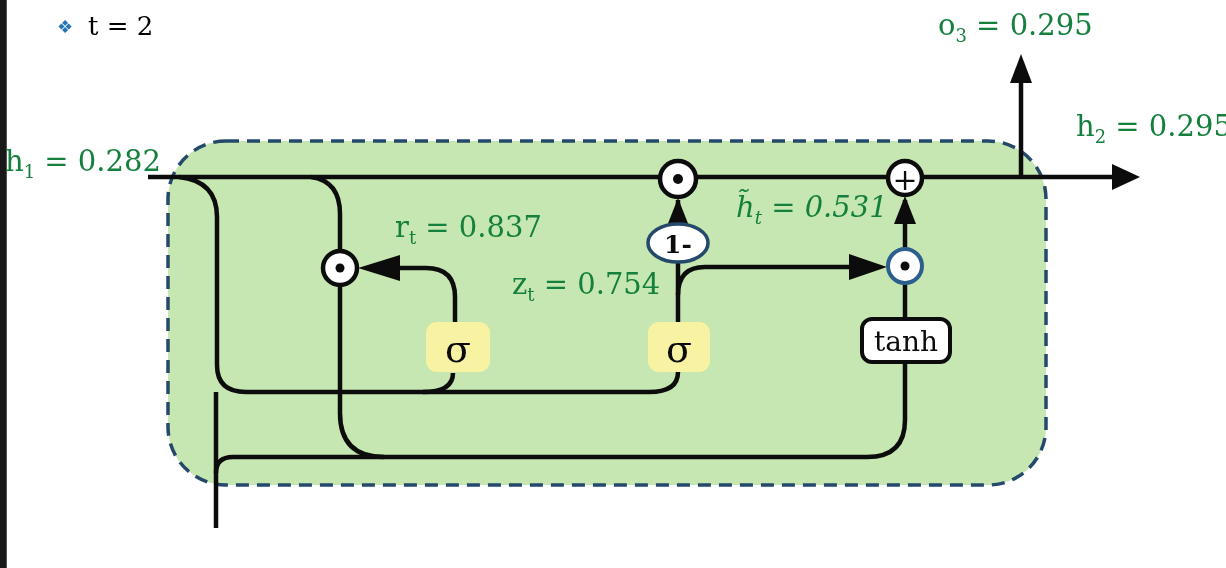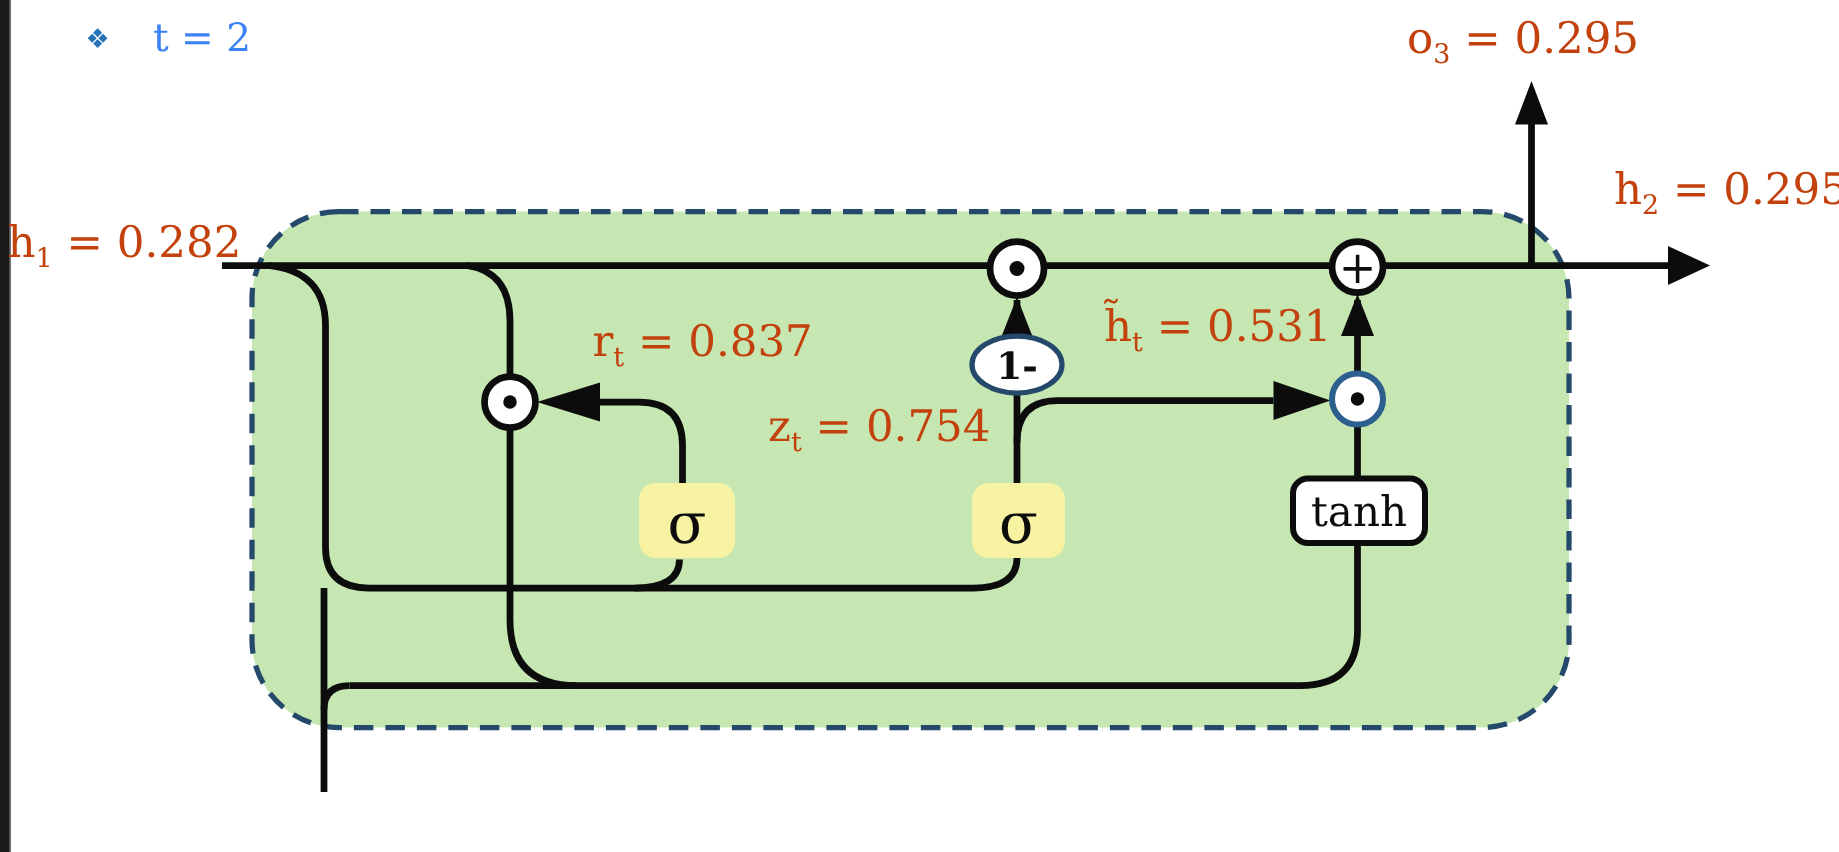--- a/index.html
+++ b/index.html
@@ -7,31 +7,31 @@
     position:relative; width:1226px; height:568px;
     background:#ffffff; overflow:hidden;
     font-family:"DejaVu Serif", serif; color:#0c0c0c;
   }
   #edge-bar {
     position:absolute; left:0; top:0; width:6px; height:568px;
     background:#191919; border-right:1px solid #555;
   }
   .lbl {
     position:absolute; white-space:nowrap;
-    font-size:29px; color:#c2410c; line-height:1.05;
+    font-size:29px; color:#15803d; line-height:1.05;
   }
   .lbl sub { font-size:0.62em; line-height:0; }
   #bullet-icon {
     position:absolute; left:57px; top:16px;
     font-size:18px; color:#2574b5;
     font-family:"DejaVu Sans", sans-serif;
   }
   #timestep {
-    position:absolute; left:102px; top:11px;
-    font-size:26px; color:#3b82f6;
+    position:absolute; left:88px; top:11px;
+    font-size:26px; color:#000000;
   }
   svg { position:absolute; left:0; top:0; }
   .wire { fill:none; stroke:#0c0c0c; stroke-width:4.5px; }
   .head { fill:#0c0c0c; stroke:none; }
   .node-text { font-family:"DejaVu Serif", serif; fill:#0c0c0c; }
 </style>
 </head>
 <body>
 
 <div id="stage">
@@ -111,17 +111,17 @@
 
 
   <div class="lbl" style="left:395px; top:212px;">
     <span>r</span><sub>t</sub><span> = 0.837</span>
   </div>
 
   <div class="lbl" style="left:512px; top:269px;">
     <span>z</span><sub>t</sub><span> = 0.754</span>
   </div>
 
-  <div class="lbl" style="left:736px; top:202px;">
+  <div class="lbl" style="left:736px; top:192px;font-style:italic;">
     <span>h̃</span><sub>t</sub><span> = 0.531</span>
   </div>
 
 </div>
 
 </body></html>

